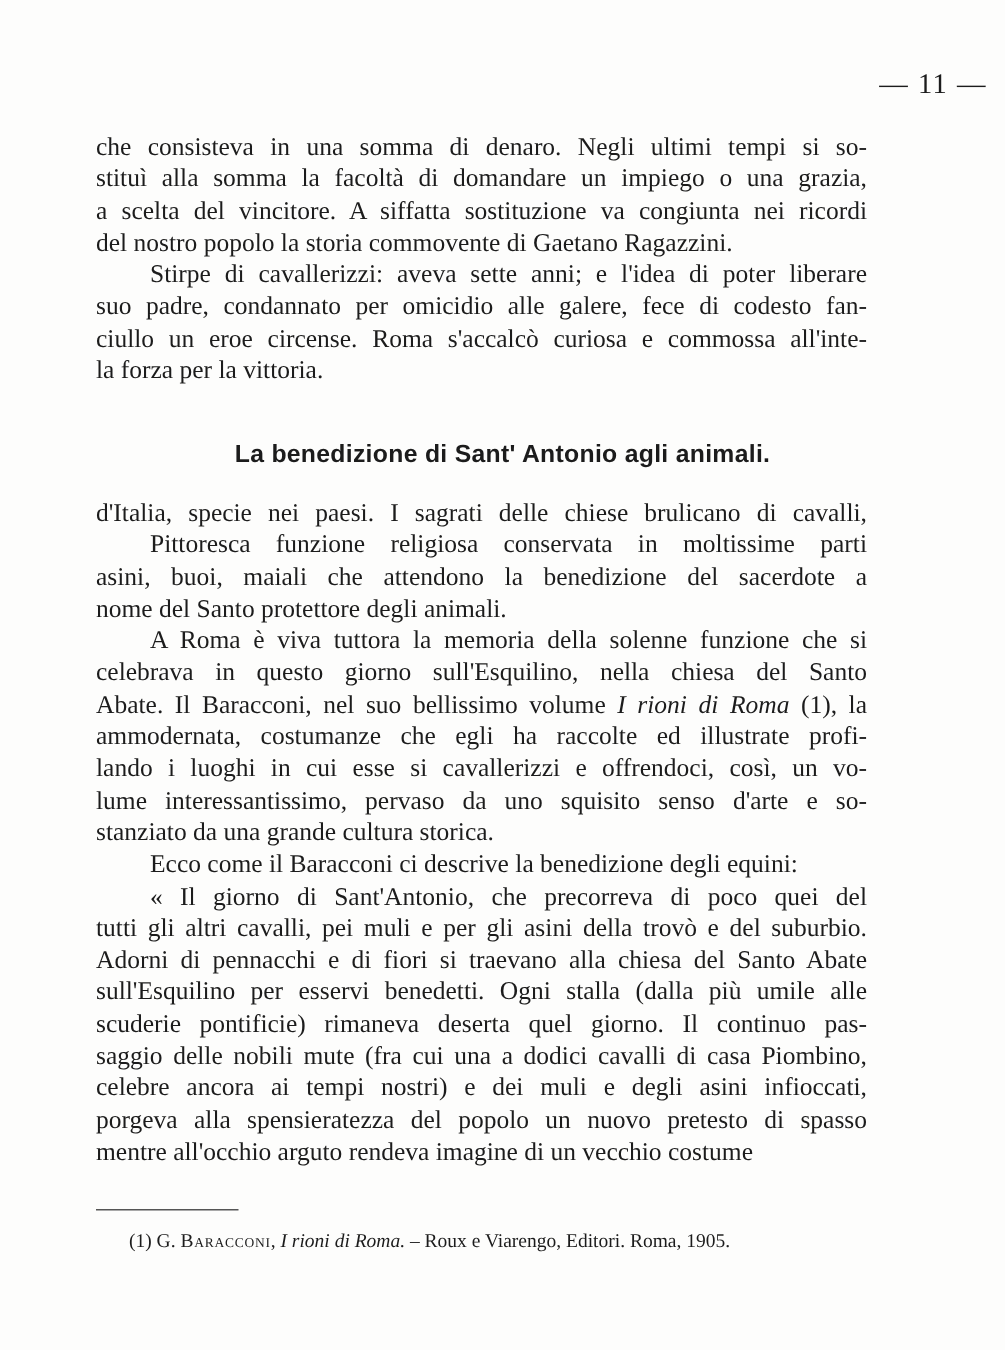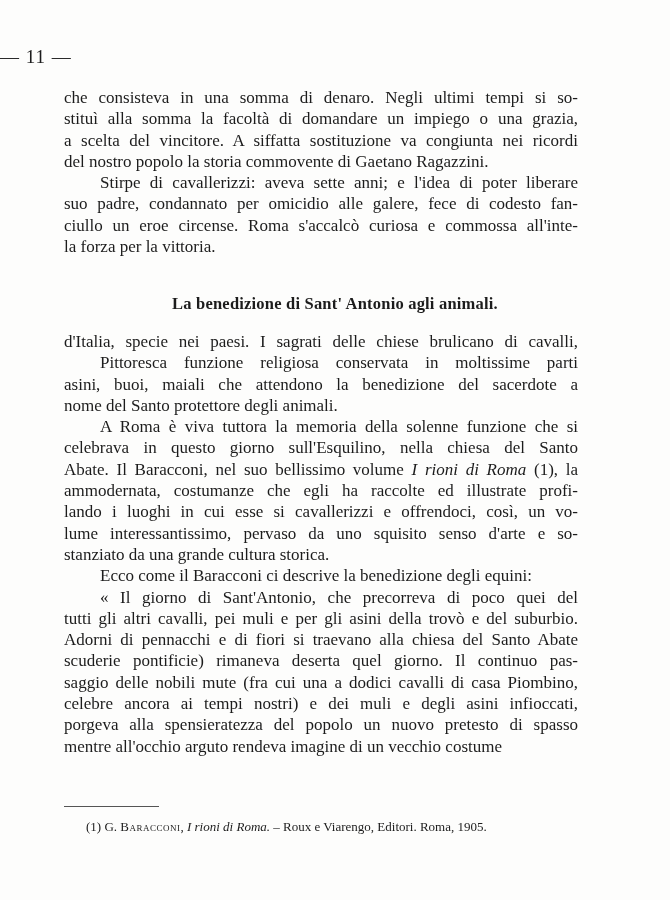--- a/index.html
+++ b/index.html
@@ -1,33 +1,33 @@
 <!DOCTYPE html>
 <html><head>
 <meta charset="utf-8">
 <style>
   html, body { margin: 0; padding: 0; }
   body {
     width: 670px; height: 900px; background: #fdfdfc; position: relative; overflow: hidden;
     font-family: "DejaVu Serif", "Liberation Serif", serif; color: #1c1c1c;
   }
   .page-number {
-    position: absolute; top: 46px; left: 0; width: 658px; text-align: left;
+    position: absolute; top: 46px; left: 0; width: 658px; text-align: right;
     font-family: "Liberation Serif", serif; font-size: 19px; letter-spacing: 1px;
   }
   .block {
     position: absolute; left: 64px; width: 514px;
     font-family: "Liberation Serif", serif; font-size: 17px; line-height: 21.3px;
   }
   .line { display: block; white-space: nowrap; text-align: justify; text-align-last: justify; height: 21.3px; }
   .line.last { text-align-last: left; }
   .line.indent { padding-left: 36px; }
   .heading {
     position: absolute; top: 294px; left: 0; width: 670px; text-align: center;
-    font-family: Liberation Serif, serif; font-weight: bold; font-size: 16.5px; letter-spacing: 0.2px;
+    font-family: Liberation Sans, sans-serif; font-weight: bold; font-size: 16.5px; letter-spacing: 0.2px;
   }
   .rule {
     position: absolute; top: 806px; left: 64px; width: 95px; height: 1px; background: #555;
   }
   .footnote {
     position: absolute; top: 819px; left: 86px;
     font-family: "Liberation Serif", serif; font-size: 13px; white-space: nowrap;
   }
   .sc { font-variant: small-caps; letter-spacing: 0.5px; }
   i { font-style: italic; }
@@ -59,20 +59,21 @@
     <span class="line">celebrava in questo giorno sull'Esquilino, nella chiesa del Santo</span>
     <span class="line">Abate. Il Baracconi, nel suo bellissimo volume <i>I rioni di Roma</i> (1), la</span>
     <span class="line">ammodernata, costumanze che egli ha raccolte ed illustrate profi-</span>
     <span class="line">lando i luoghi in cui esse si cavallerizzi e offrendoci, così, un vo-</span>
     <span class="line">lume interessantissimo, pervaso da uno squisito senso d'arte e so-</span>
     <span class="line last">stanziato da una grande cultura storica.</span>
     <span class="line indent last">Ecco come il Baracconi ci descrive la benedizione degli equini:</span>
     <span class="line indent">« Il giorno di Sant'Antonio, che precorreva di poco quei del</span>
     <span class="line">tutti gli altri cavalli, pei muli e per gli asini della trovò e del suburbio.</span>
     <span class="line">Adorni di pennacchi e di fiori si traevano alla chiesa del Santo Abate</span>
+    <span class="line">sull'Esquilino per esservi benedetti. Ogni stalla (dalla più umile alle</span>
     <span class="line">scuderie pontificie) rimaneva deserta quel giorno. Il continuo pas-</span>
     <span class="line">saggio delle nobili mute (fra cui una a dodici cavalli di casa Piombino,</span>
     <span class="line">celebre ancora ai tempi nostri) e dei muli e degli asini infioccati,</span>
     <span class="line">porgeva alla spensieratezza del popolo un nuovo pretesto di spasso</span>
     <span class="line last">mentre all'occhio arguto rendeva imagine di un vecchio costume</span>
   </div>
 
 <div class="rule"></div>
 
 <div class="footnote">

